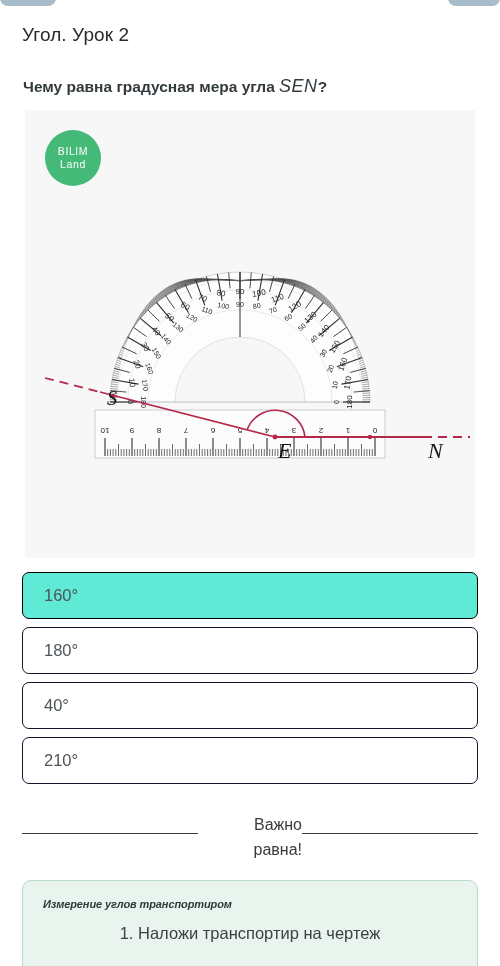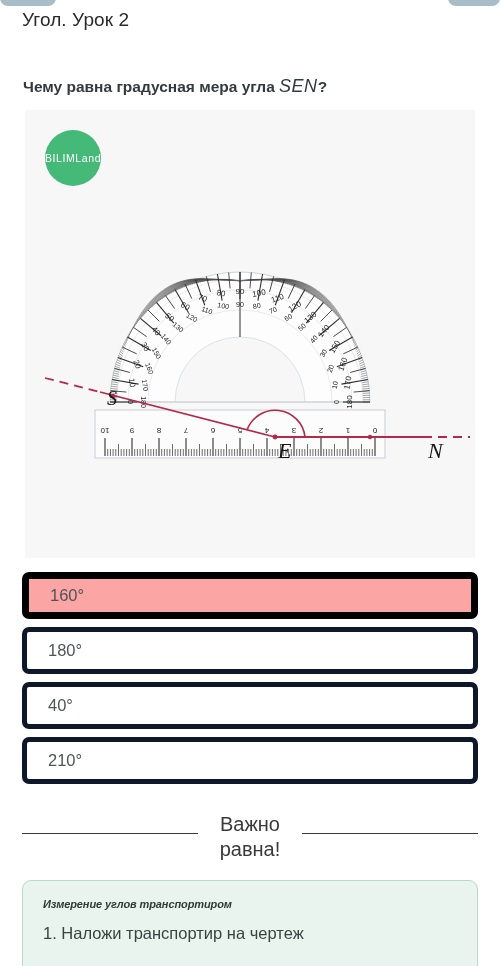--- a/index.html
+++ b/index.html
@@ -27,21 +27,21 @@
     background: #a8bcc9;
     border-radius: 0 0 8px 8px;
   }
   .chrome-left  { left: 0px;  width: 56px; }
   .chrome-right { right: 0px; width: 52px; }
 
   
   .lesson-title {
     position: absolute;
     left: 22px;
-    top: 9px;
+    top: 24px;
     font-size: 19px;
     color: #2a2a2a;
     letter-spacing: 0.1px;
     white-space: nowrap;
   }
 
   
   .question {
     position: absolute;
     left: 23px;
@@ -74,20 +74,21 @@
   .brand-badge {
     position: absolute;
     left: 20px;
     top: 20px;
     width: 56px;
     height: 56px;
     border-radius: 50%;
     background: #45b978;
     color: #ffffff;
     display: flex;
+    flex-direction: column;
     align-items: center;
     justify-content: center;
     font-size: 10.5px;
     line-height: 13px;
     letter-spacing: 0.6px;
   }
 
   .figure-svg {
     position: absolute;
     left: 0;
@@ -99,33 +100,33 @@
   
   .options {
     position: absolute;
     left: 22px;
     top: 572px;
     width: 456px;
   }
   .option {
     height: 47px;
     margin-bottom: 8px;
-    border: 5px solid #0f172a;
+    border: 1px solid #0f172a;
     border-radius: 7px;
     background: #ffffff;
     display: flex;
     align-items: center;
     padding-left: 21px;
     font-size: 16.5px;
     color: #4e5458;
     cursor: pointer;
   }
   .option.selected {
-    background: #fca5a5;
-    border: 7px solid #000000;
+    background: #5eead4;
+    border: 1px solid #000000;
   }
 
   
   .important-row {
     position: absolute;
     left: 22px;
     top: 812px;
     width: 456px;
     display: flex;
     align-items: flex-start;
@@ -133,22 +134,22 @@
     gap: 0px;
   }
   .sep-line {
     flex: 1 1 auto;
     height: 1px;
     background: #3b3b3b;
     margin-top: 21px;
   }
   .important-text {
     width: 104px;
-    text-align: center;
-    font-size: 20px;
+    text-align: right;
+    font-size: 16px;
     line-height: 25px;
     color: #3a3a3a;
   }
 
   
   .info-card {
     position: absolute;
     left: 22px;
     top: 880px;
     width: 456px;
@@ -161,20 +162,21 @@
   }
   .info-title {
     font-size: 11px;
     font-weight: bold;
     font-style: italic;
     color: #2f3b37;
     letter-spacing: -0.1px;
   }
   .info-step {
     margin-top: 14px;
+    text-align: center;
     font-size: 16.5px;
     color: #3a4340;
   }
 </style>
 </head>
 <body>
 
 <div id="app">
 
   <div class="chrome-bar chrome-left"></div>

